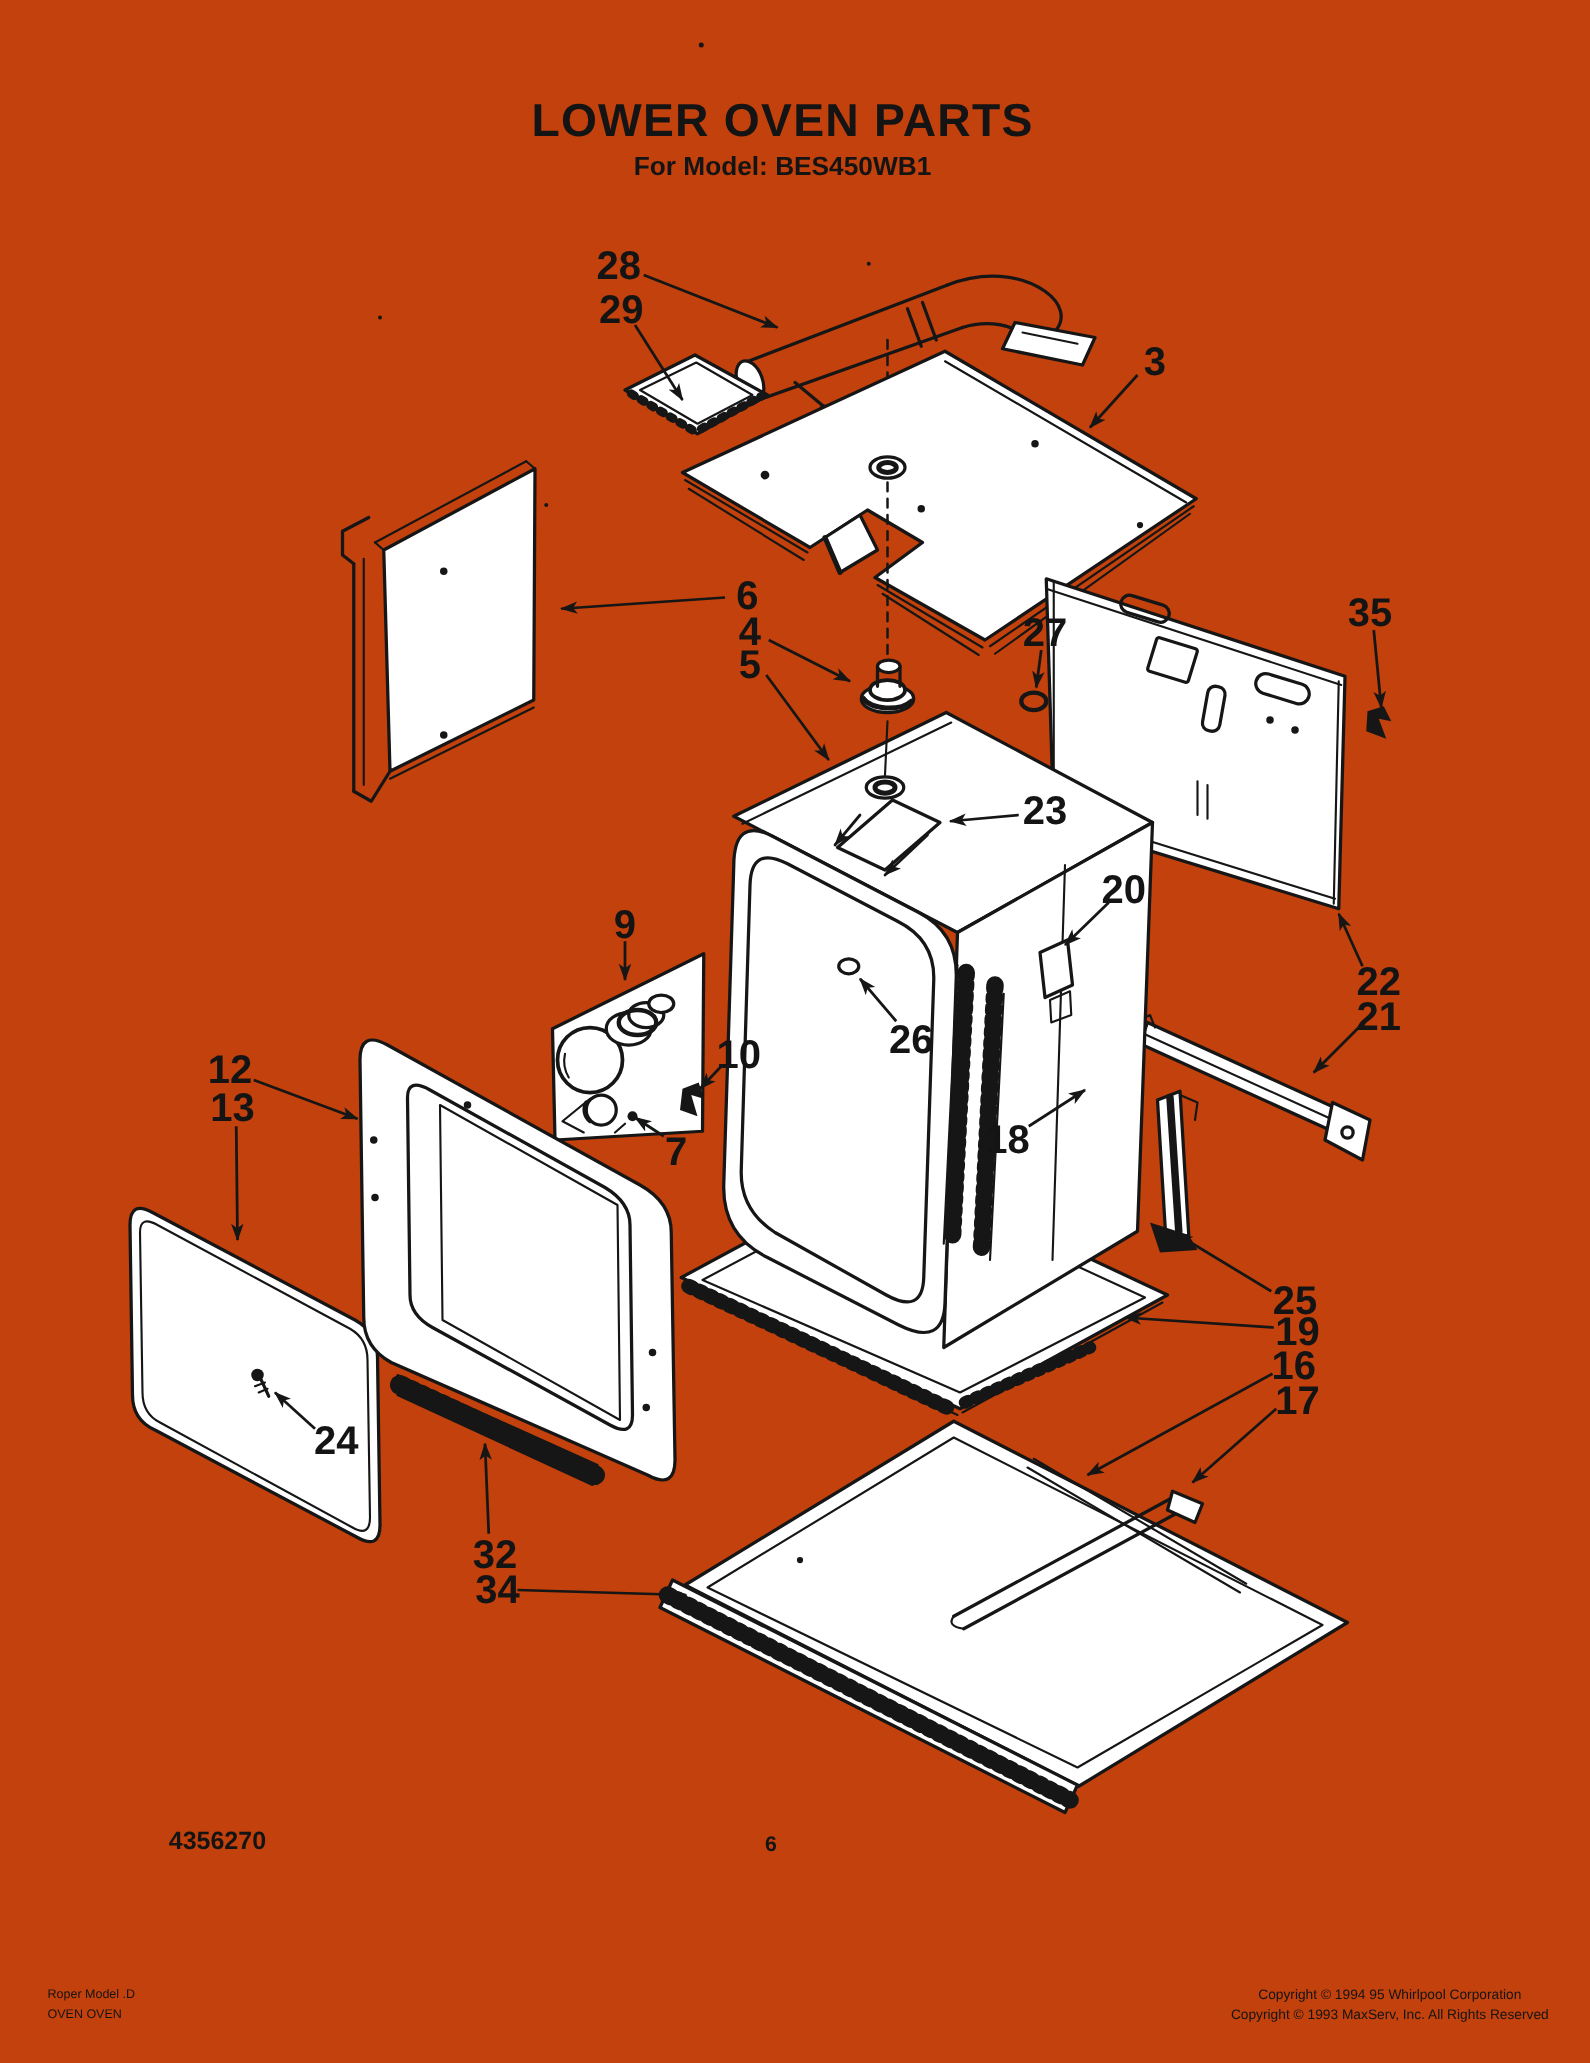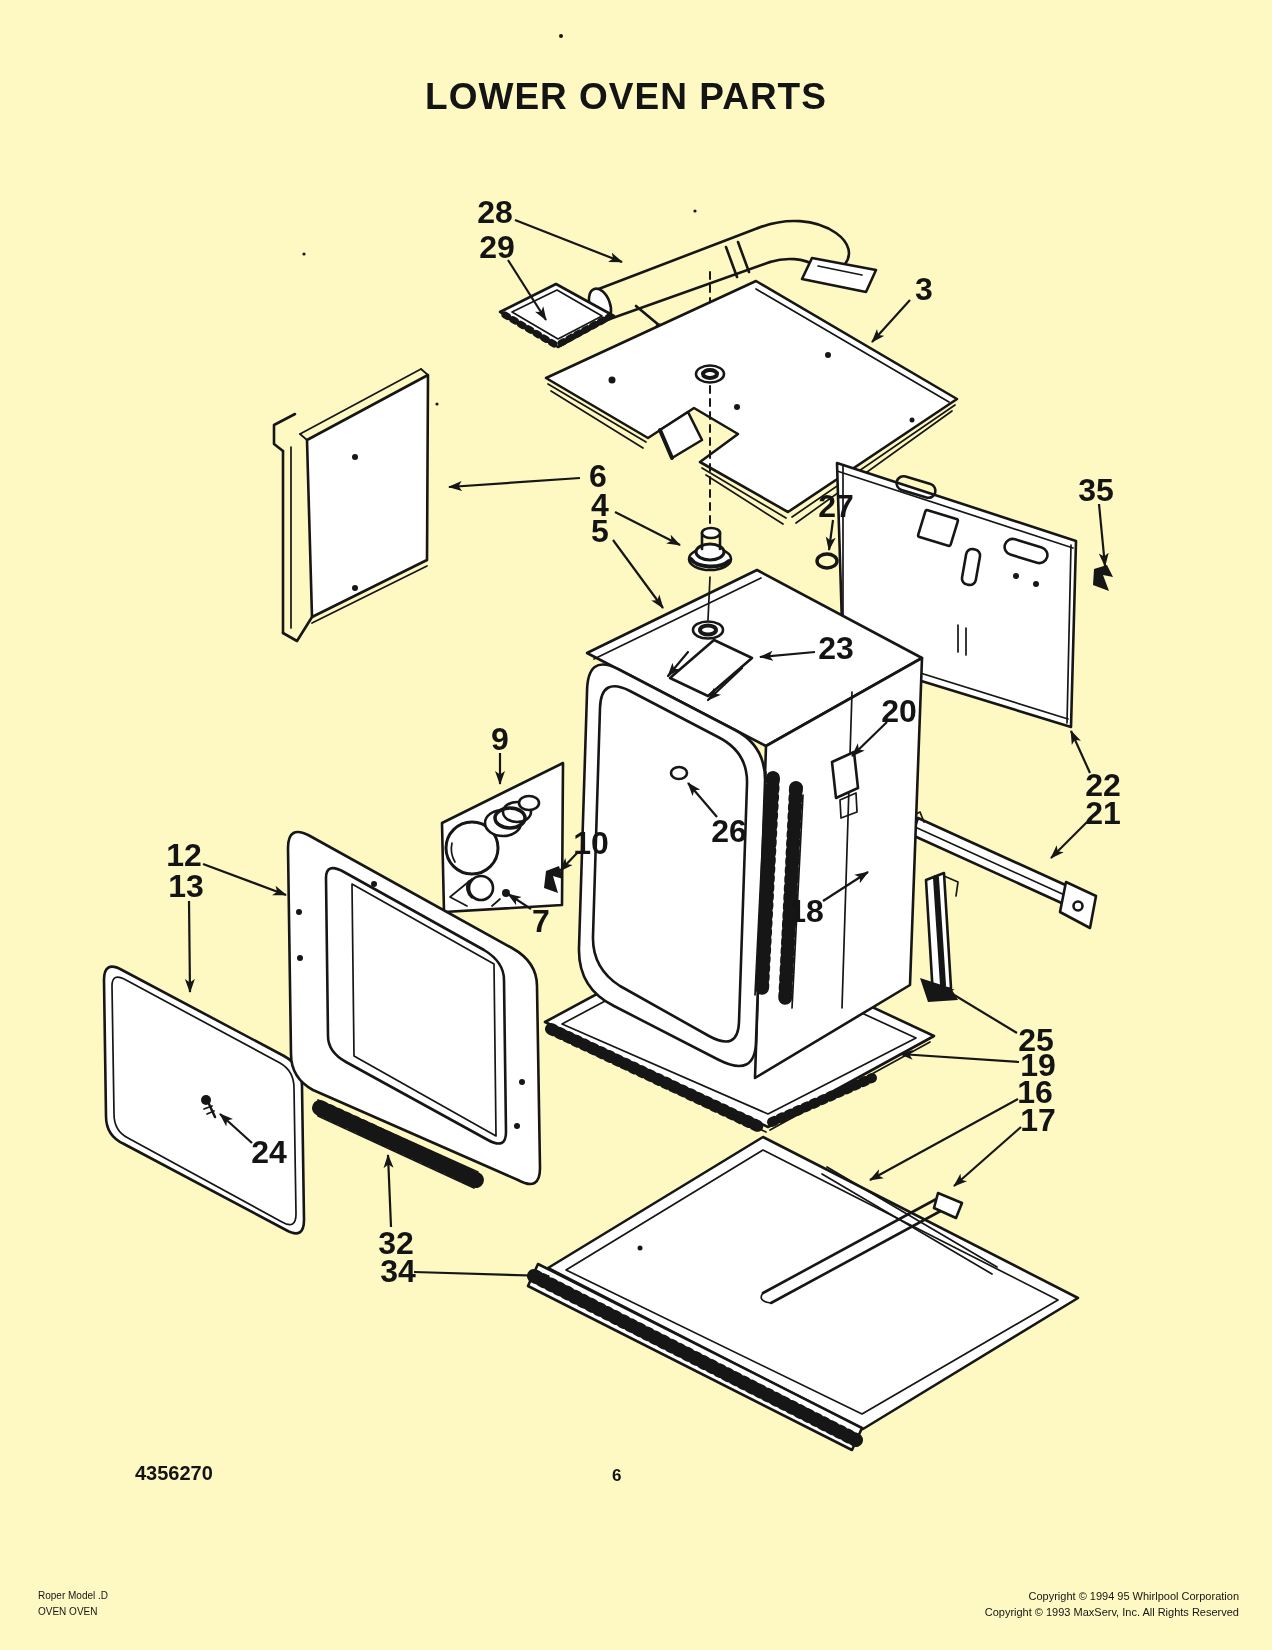--- a/index.html
+++ b/index.html
@@ -1,43 +1,44 @@
 <!DOCTYPE html>
 <html><head>
 <meta charset="utf-8">
 <style>
   html,body{margin:0;padding:0;background:#e8e8e8;}
-  .page{position:relative;width:1272px;height:1650px;background:#fef9c3;overflow:hidden;
+  .page{position:relative;width:1272px;height:1650px;background:#c2410c;overflow:hidden;
         font-family:"Liberation Sans",sans-serif;color:#141414;}
   .page-title{position:absolute;top:76px;left:0;width:1252px;text-align:center;
         font-size:37px;font-weight:bold;letter-spacing:1px;}
   .page-subtitle{position:absolute;top:122px;left:0;width:1252px;text-align:center;
         font-size:21px;font-weight:bold;}
   .doc-number{position:absolute;top:1462px;left:135px;font-size:20px;font-weight:bold;}
   .page-number{position:absolute;top:1466px;left:612px;font-size:17px;font-weight:bold;}
   .footer-left{position:absolute;top:1588px;left:38px;font-size:10px;line-height:16px;}
-  .footer-right{position:absolute;top:1588px;right:33px;font-size:11px;line-height:16px;text-align:right;}
+  .footer-right{position:absolute;top:1588px;right:33px;font-size:11px;line-height:16px;text-align:center;}
   svg{position:absolute;top:0;left:0;}
   .ink{stroke:#161616;fill:none;stroke-width:2.6;stroke-linecap:round;stroke-linejoin:round;}
   .thin{stroke-width:1.7;}
   .thick{stroke-width:4;}
   .w{fill:#ffffff;}
   .dk{fill:#161616;stroke:none;}
   .dash{stroke-dasharray:7 6;stroke-width:2;}
   .hatch{stroke-dasharray:3 6;}
   text.callout-label{font-family:"Liberation Sans",sans-serif;font-weight:bold;font-size:32px;
         fill:#141414;text-anchor:middle;dominant-baseline:central;}
   .leader{stroke:#161616;stroke-width:2.2;fill:none;}
 </style>
 </head>
 <body>
 
 <div class="page">
 
   <div class="page-title">LOWER OVEN PARTS</div>
+  <div class="page-subtitle">For Model: BES450WB1</div>
 
   <svg id="diagram-svg" width="1272" height="1650" viewBox="0 0 1272 1650" xmlns="http://www.w3.org/2000/svg">
     <defs>
       <marker id="arrowhead" markerWidth="15" markerHeight="11" refX="13" refY="5.5" orient="auto" markerUnits="userSpaceOnUse">
         <path d="M0,0.5 L14,5.5 L0,10.5 L3.5,5.5 Z" fill="#161616"></path>
       </marker>
     </defs>
 
     <g>
       <circle class="dk" cx="561" cy="36" r="2"></circle>

